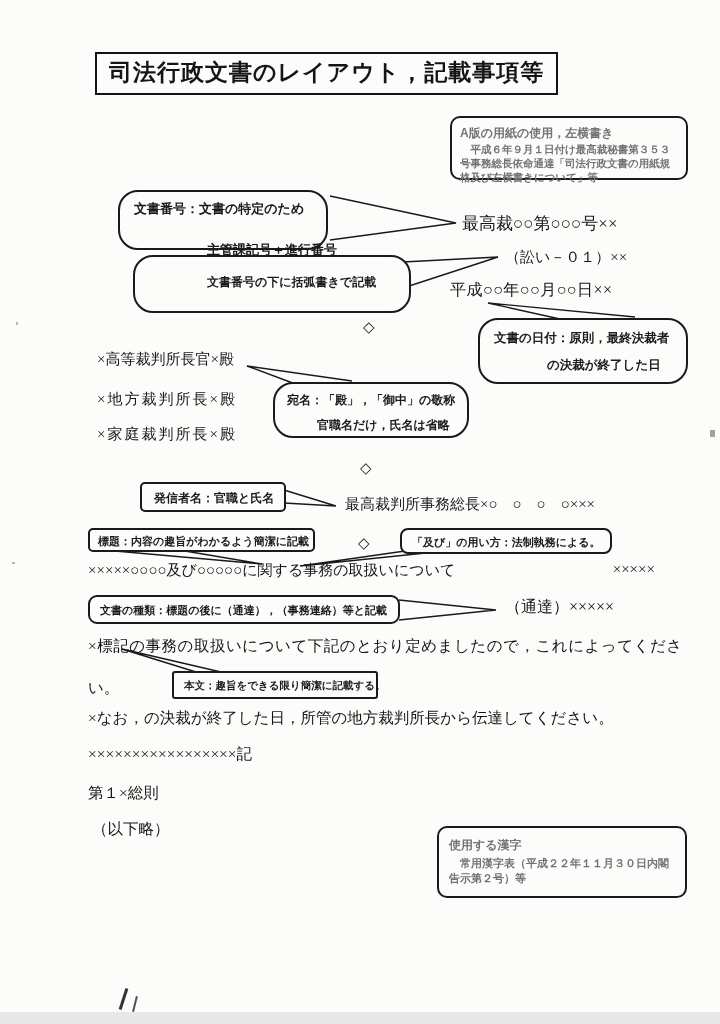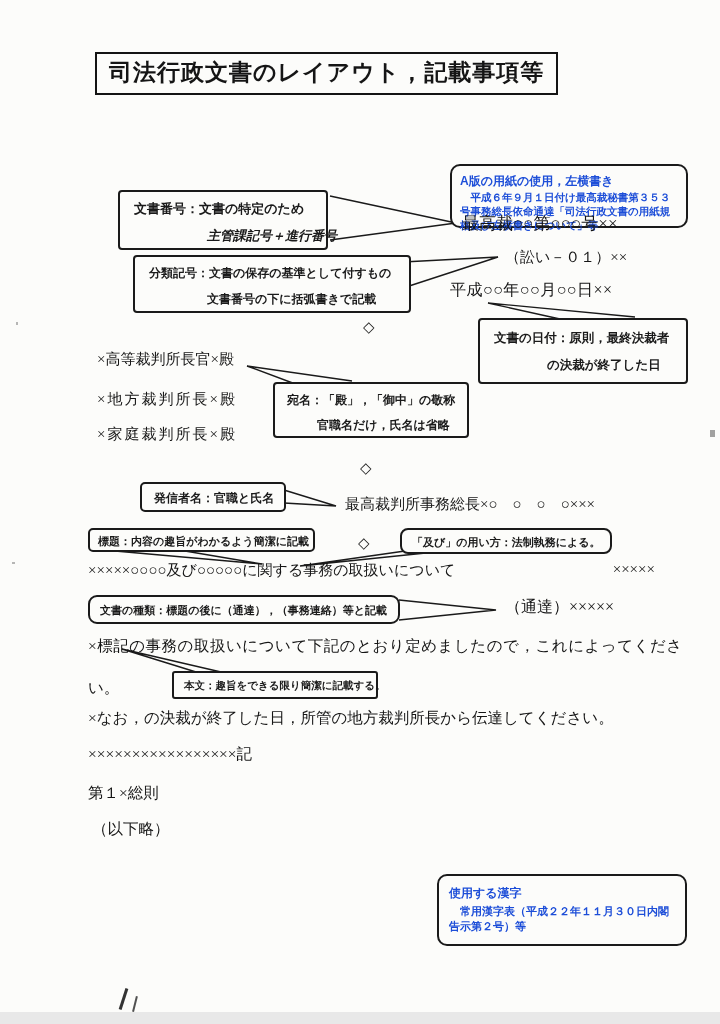--- a/index.html
+++ b/index.html
@@ -8,30 +8,29 @@
     overflow:hidden;color:#151515;
     font-family:"Liberation Serif","DejaVu Serif",serif;
   }
   .doc-text{position:absolute;white-space:nowrap;color:#151515;}
   .title-box{
     position:absolute;left:95px;top:52px;border:2px solid #141414;background:#fcfcfa;
     padding:3px 12px 5px 12px;font-size:23px;font-weight:bold;letter-spacing:1px;
     font-family:"Liberation Sans","DejaVu Sans",sans-serif;
   }
   .callout{
-    position:absolute;border:2px solid #1a1a1a;border-radius:4px;background:#fcfcfa;
+    position:absolute;border:2px solid #1a1a1a;border-radius:20px;background:#fcfcfa;
     font-family:"Liberation Sans","DejaVu Sans",sans-serif;font-weight:bold;color:#1a1a1a;
     box-sizing:border-box;
   }
   .callout .ln{display:block;white-space:nowrap;}
   .note-box{
     position:absolute;border:2px solid #1a1a1a;border-radius:10px;background:#fcfcfa;
-    font-family:"Liberation Sans","DejaVu Sans",sans-serif;font-weight:bold;color:#1d4ed8;
+    font-family:"Liberation Sans","DejaVu Sans",sans-serif;font-weight:bold;color:#737373;
     box-sizing:border-box;
-    margin-top:48px;
   }
   .note-box .nb-body{font-weight:bold;text-indent:1em;line-height:1.35;white-space:normal;}
   .diamond{position:absolute;font-size:15px;color:#1a1a1a;}
   svg.wires{position:absolute;left:0;top:0;z-index:1;}
   .layer{position:absolute;left:0;top:0;z-index:2;width:100%;height:100%;pointer-events:none;}
   .layer > *{pointer-events:auto;}
   .artifact{position:absolute;background:#333;}
 </style>
 </head>
 <body>
@@ -54,25 +53,24 @@
 
     <div class="title-box">司法行政文書のレイアウト，記載事項等</div>
 
     <div class="note-box" style="left:450px;top:116px;width:238px;height:64px;padding:5px 8px;">
       <span class="ln" style="font-size:12px;">A版の用紙の使用，左横書き</span>
       <div class="nb-body" style="font-size:10.5px;">平成６年９月１日付け最高裁秘書第３５３号事務総長依命通達「司法行政文書の用紙規格及び左横書きについて」等</div>
     </div>
 
     <div class="callout" style="left:118px;top:190px;width:210px;height:60px;padding:8px 0 0 14px;font-size:13px;">
       <span class="ln">文書番号：文書の特定のため</span>
-      <span class="ln" style="margin-top:9px;padding-left:73px;font-style:italic;">主管課記号＋進行番号</span>
+      <span class="ln" style="margin-top:23px;padding-left:73px;">主管課記号＋進行番号</span>
     </div>
 
     <div class="callout" style="left:133px;top:255px;width:278px;height:58px;padding:8px 0 0 14px;font-size:12px;">
-      <span class="ln">分類記号：文書の保存の基準として付すもの</span>
       <span class="ln" style="margin-top:9px;padding-left:58px;">文書番号の下に括弧書きで記載</span>
     </div>
 
     <div class="callout" style="left:478px;top:318px;width:210px;height:66px;padding:10px 0 0 14px;font-size:12.5px;">
       <span class="ln">文書の日付：原則，最終決裁者</span>
       <span class="ln" style="margin-top:10px;padding-left:53px;">の決裁が終了した日</span>
     </div>
 
     <div class="callout" style="left:273px;top:382px;width:196px;height:56px;padding:8px 0 0 12px;font-size:12px;">
       <span class="ln">宛名：「殿」，「御中」の敬称</span>

